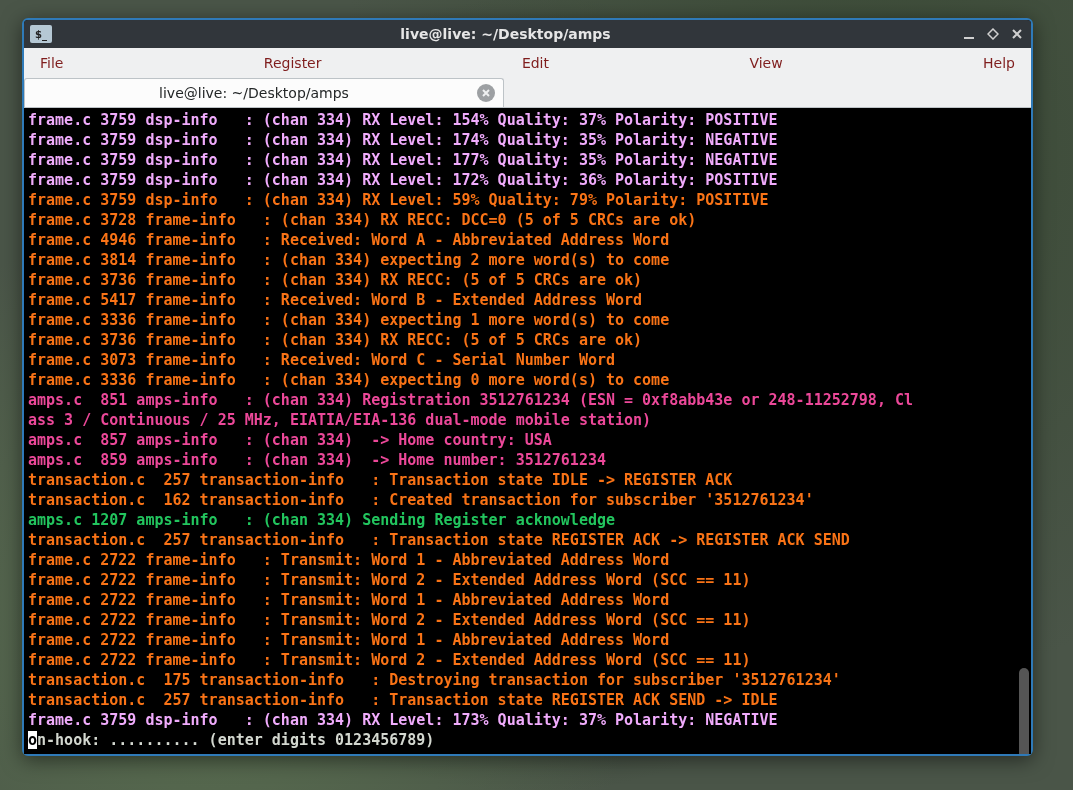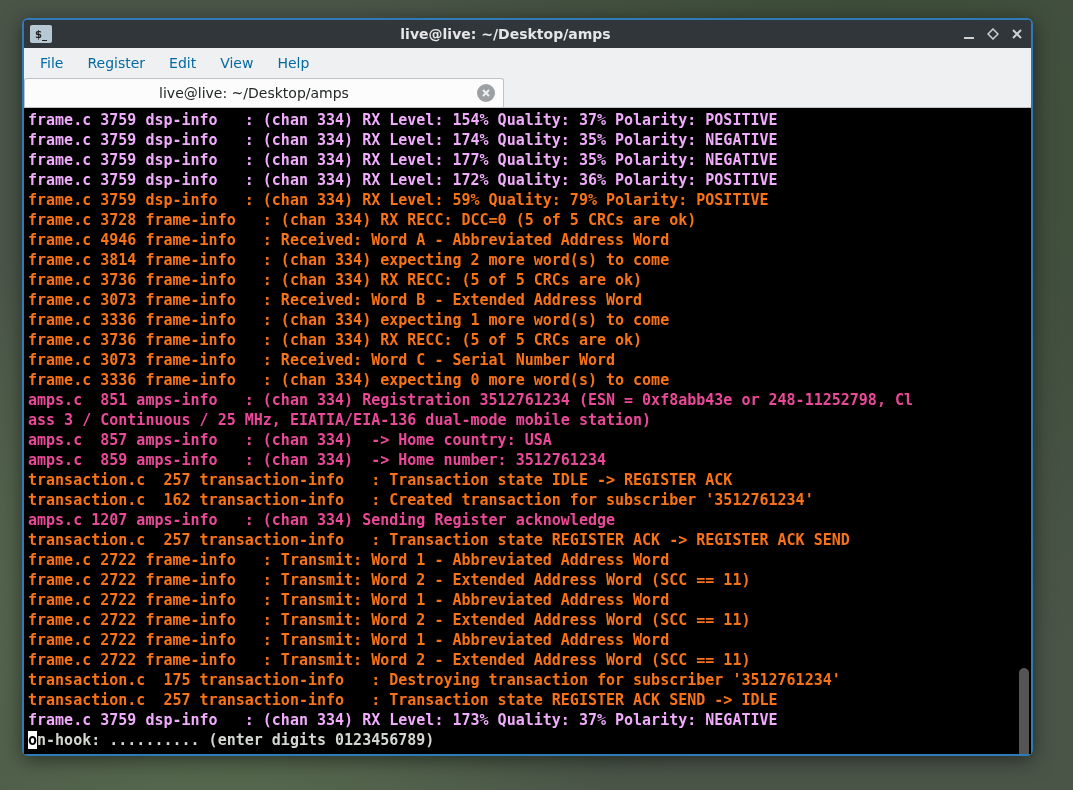--- a/index.html
+++ b/index.html
@@ -68,23 +68,24 @@
     font-size: 14px;
     cursor: pointer;
   }
   .menubar {
     height: 30px;
     background: #eff0f1;
     display: flex;
     align-items: center;
     font-family: "DejaVu Sans", sans-serif;
     font-size: 14px;
-    color: #0369a1;
+    color: #7f1d1d;
     padding: 0 4px;
     gap: 0;
+    justify-content: space-between;
   }
   .menubar .menuitem {
     padding: 4px 12px;
     cursor: pointer;
   }
   .tabbar {
     height: 30px;
     background: #eff0f1;
     display: flex;
     align-items: stretch;
@@ -139,21 +140,21 @@
     right: 2px;
     top: 560px;
     width: 10px;
     height: 90px;
     background: #555;
     border-radius: 5px;
   }
   .c-red    { color: #f0abfc; }
   .c-green  { color: #f97316; }
   .c-blue   { color: #ec4899; }
-  .c-yellow { color: #ec4899; }
+  .c-yellow { color: #22c55e; }
   .c-white  { color: #d3d7cf; }
   .cursor { background:#fff; color:#000; }
 </style>
 </head>
 <body>
 
 <div class="window">
 
   <div class="titlebar">
     <div class="appicon">$_</div>
@@ -197,21 +198,21 @@
   <div class="terminal">
     <pre id="term-output"><span class="c-red">frame.c 3759 dsp-info   : (chan 334) RX Level: 154% Quality: 37% Polarity: POSITIVE</span>
 <span class="c-red">frame.c 3759 dsp-info   : (chan 334) RX Level: 174% Quality: 35% Polarity: NEGATIVE</span>
 <span class="c-red">frame.c 3759 dsp-info   : (chan 334) RX Level: 177% Quality: 35% Polarity: NEGATIVE</span>
 <span class="c-red">frame.c 3759 dsp-info   : (chan 334) RX Level: 172% Quality: 36% Polarity: POSITIVE</span>
 <span class="c-green">frame.c 3759 dsp-info   : (chan 334) RX Level: 59% Quality: 79% Polarity: POSITIVE</span>
 <span class="c-green">frame.c 3728 frame-info   : (chan 334) RX RECC: DCC=0 (5 of 5 CRCs are ok)</span>
 <span class="c-green">frame.c 4946 frame-info   : Received: Word A - Abbreviated Address Word</span>
 <span class="c-green">frame.c 3814 frame-info   : (chan 334) expecting 2 more word(s) to come</span>
 <span class="c-green">frame.c 3736 frame-info   : (chan 334) RX RECC: (5 of 5 CRCs are ok)</span>
-<span class="c-green">frame.c 3073 frame-info   : Received: Word B - Extended Address Word</span>
+<span class="c-green">frame.c 5417 frame-info   : Received: Word B - Extended Address Word</span>
 <span class="c-green">frame.c 3336 frame-info   : (chan 334) expecting 1 more word(s) to come</span>
 <span class="c-green">frame.c 3736 frame-info   : (chan 334) RX RECC: (5 of 5 CRCs are ok)</span>
 <span class="c-green">frame.c 3073 frame-info   : Received: Word C - Serial Number Word</span>
 <span class="c-green">frame.c 3336 frame-info   : (chan 334) expecting 0 more word(s) to come</span>
 <span class="c-blue">amps.c  851 amps-info   : (chan 334) Registration 3512761234 (ESN = 0xf8abb43e or 248-11252798, Cl</span>
 <span class="c-blue">ass 3 / Continuous / 25 MHz, EIATIA/EIA-136 dual-mode mobile station)</span>
 <span class="c-blue">amps.c  857 amps-info   : (chan 334)  -&gt; Home country: USA</span>
 <span class="c-blue">amps.c  859 amps-info   : (chan 334)  -&gt; Home number: 3512761234</span>
 <span class="c-green">transaction.c  257 transaction-info   : Transaction state IDLE -&gt; REGISTER ACK</span>
 <span class="c-green">transaction.c  162 transaction-info   : Created transaction for subscriber '3512761234'</span>

